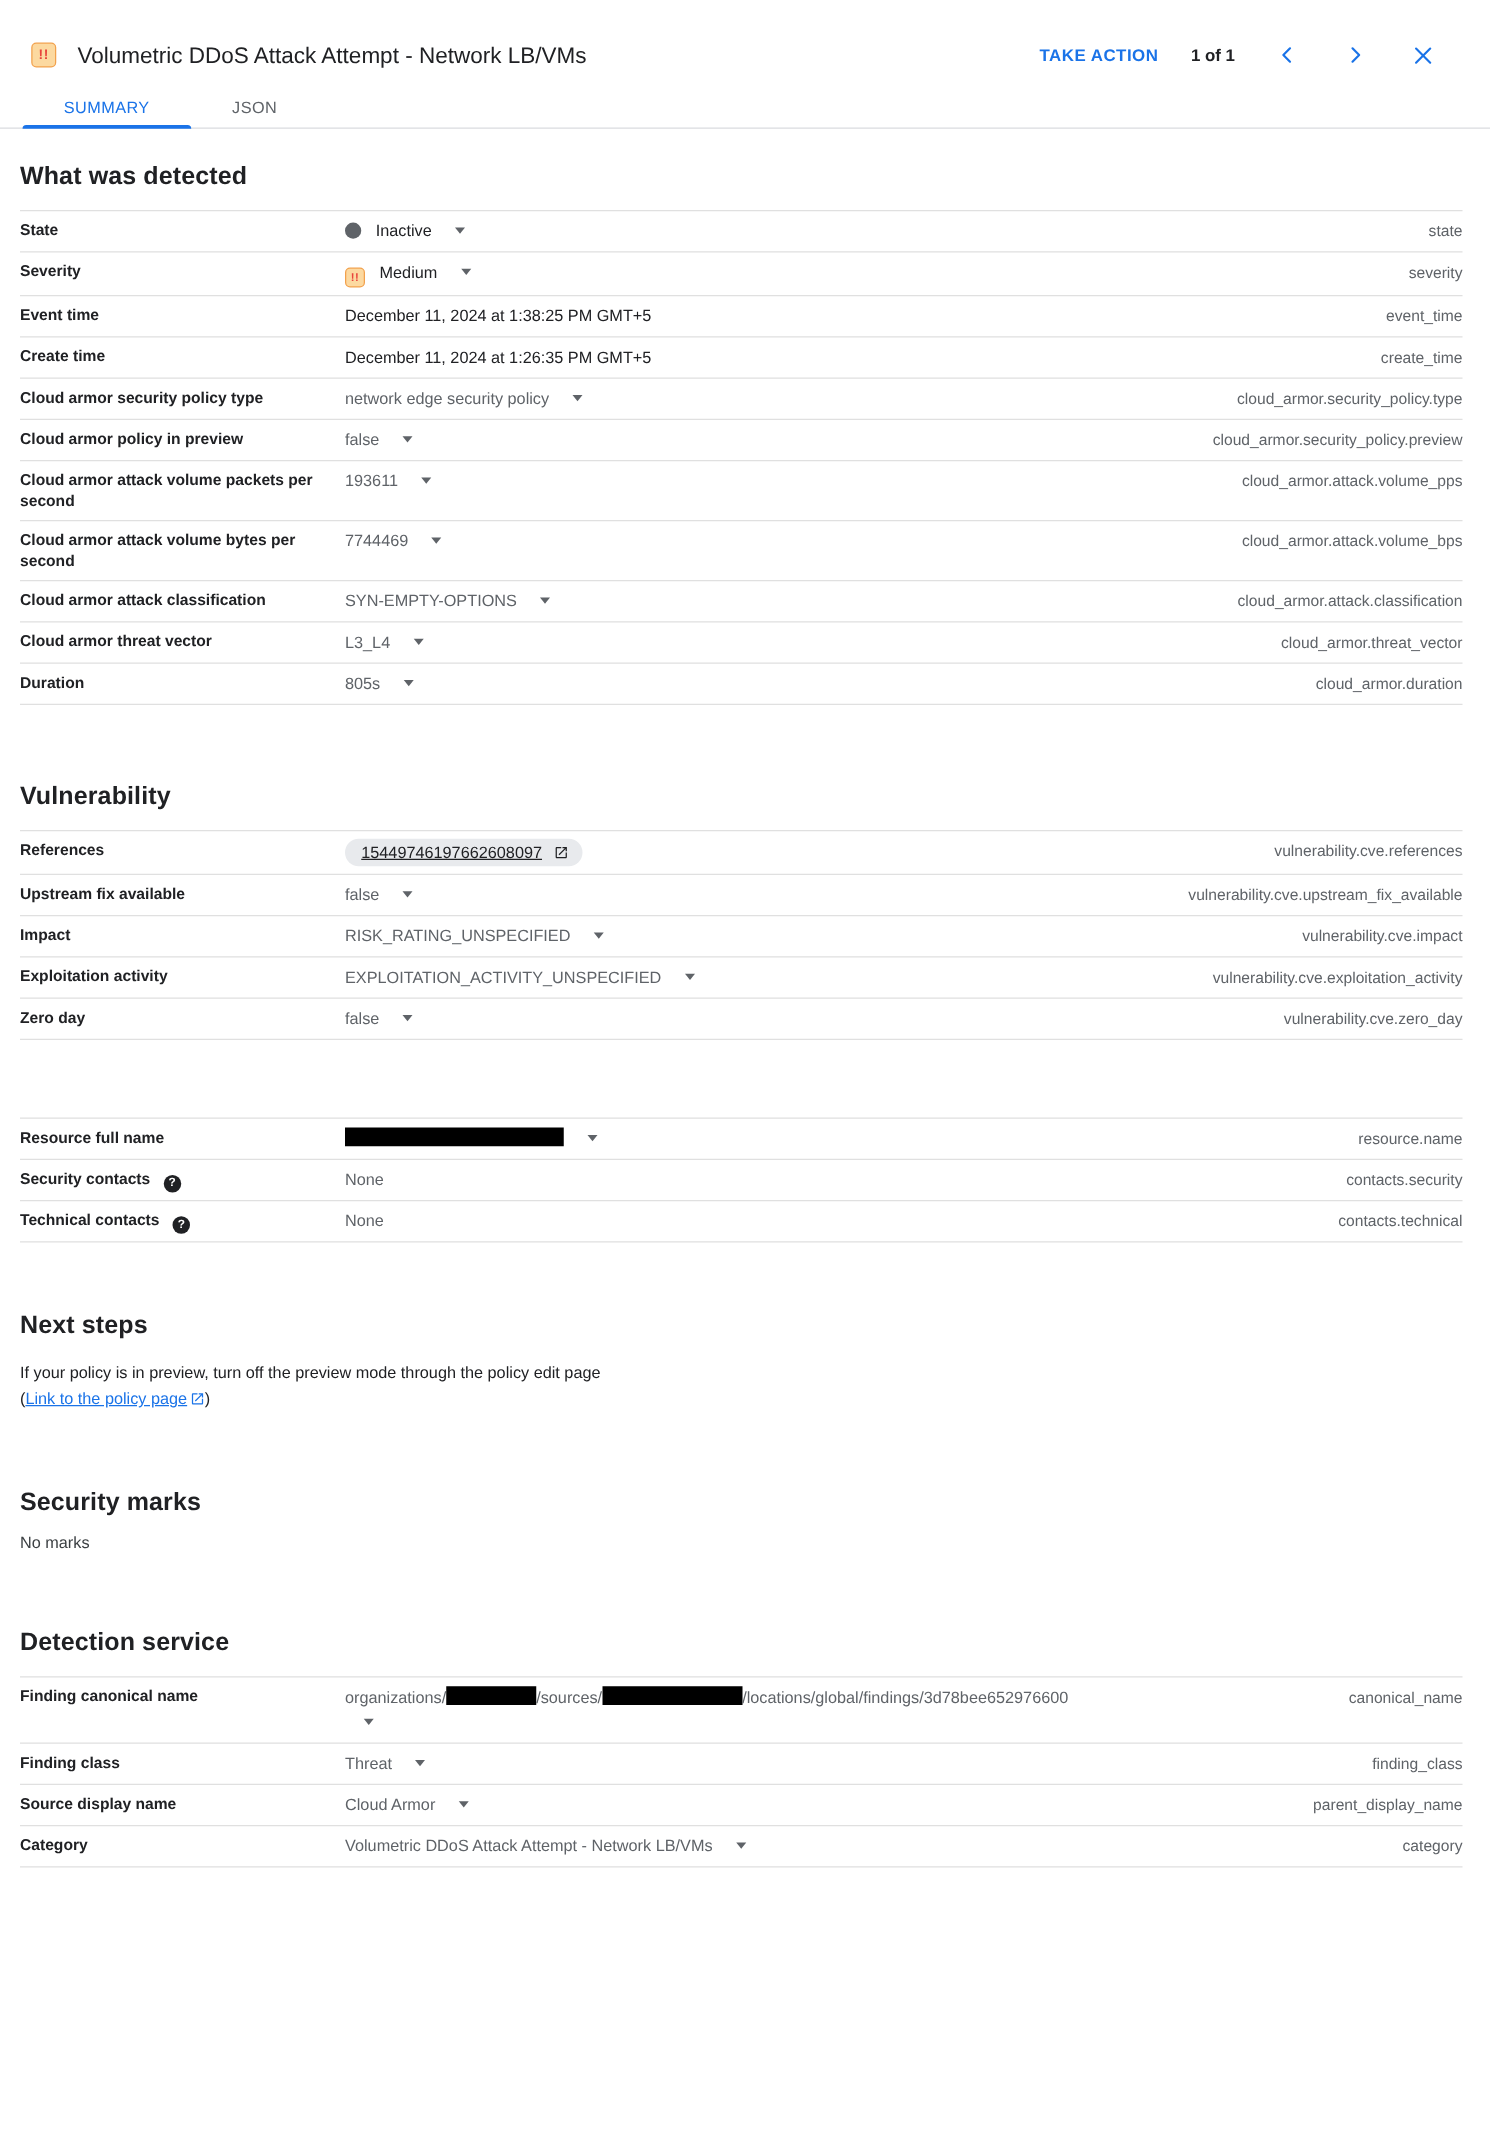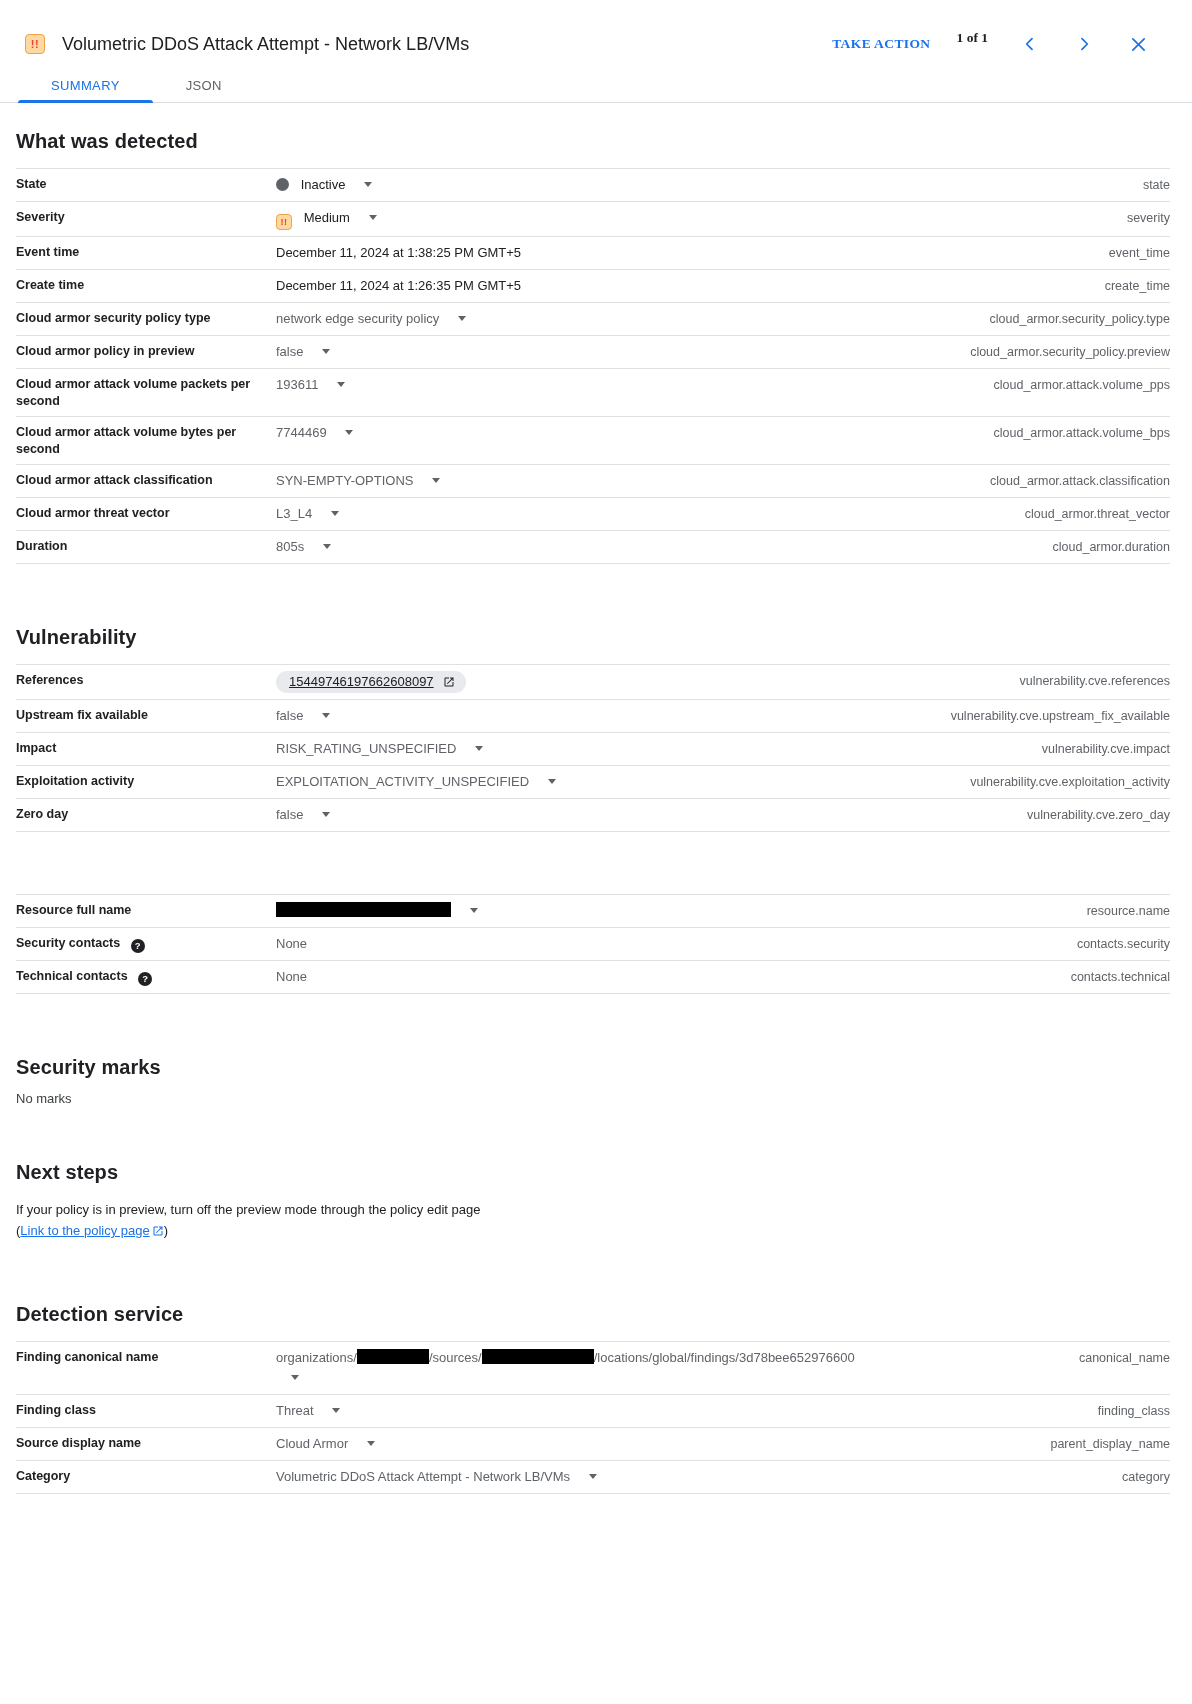--- a/index.html
+++ b/index.html
@@ -18,21 +18,21 @@
   }
   .hdr-left { display:flex; align-items:center; gap:17px; flex:1; min-width:0; }
   .sev-box {
     display:inline-flex; align-items:center; justify-content:center;
     background:#fcd9a0; border:1.5px solid #f2a14c; border-radius:4px;
     color:#e8453c; font-weight:bold;
   }
   .sev-box.lg { width:20px; height:20px; font-size:11px; letter-spacing:.5px; }
   .sev-box.sm { width:16px; height:16px; font-size:9px; letter-spacing:.5px; margin-right:8px; vertical-align:-3px; }
   .hdr-title { font-size:18px; font-weight:500; color:#202124; white-space:nowrap; }
-  .hdr-right { display:flex; gap:26px;font-family:Liberation Serif, serif; }
+  .hdr-right { display:flex; align-items:center; gap:26px; }
   .take-action { color:#1a73e8; font-size:13.5px; font-weight:bold; letter-spacing:.4px; cursor:pointer; background:none; border:none; font-family:inherit; }
   .page-count { font-size:13.5px; font-weight:600; color:#202124; margin-right:2px; }
   .icon-btn { background:none; border:none; cursor:pointer; width:28px; height:28px; display:inline-flex; align-items:center; justify-content:center; }
 
   
   .tabbar { display:flex; margin-top:10px; border-bottom:1px solid #dadce0; padding-left:18px; }
   .tab {
     height:34px; display:inline-flex; align-items:center; justify-content:center;
     padding:0 33px; font-size:13px; font-weight:normal; letter-spacing:.35px;
     color:#5f6368; cursor:pointer; position:relative; background:none; border:none; font-family:inherit;
@@ -319,33 +319,33 @@
         </div>
         <div class="cell-value">
           <span class="val-gray">None</span>
         </div>
         <div class="cell-key">contacts.technical</div>
       </div>
 
     </div>
   </div>
 
-  <div class="sec">
-    <h2 class="sec-title">Security marks</h2>
-    <div class="plain-text">No marks</div>
-  </div>
-
   <div class="sec" style="margin-top:55px;">
     <h2 class="sec-title">Next steps</h2>
     <p class="steps-p"><span>If your policy is in preview, turn off the preview mode through the policy edit page (</span><span class="link">Link to the policy page</span><svg class="ext-ic" width="12" height="12" viewBox="0 0 24 24" fill="#1a73e8">
           <path d="M19 19H5V5h7V3H5c-1.1 0-2 .9-2 2v14c0 1.1.9 2 2 2h14c1.1 0 2-.9 2-2v-7h-2v7zM14 3v2h3.59l-9.83 9.83 1.41 1.41L19 6.41V10h2V3h-7z"></path>
         </svg><span>)</span></p>
   </div>
 
   <div class="sec">
+    <h2 class="sec-title">Security marks</h2>
+    <div class="plain-text">No marks</div>
+  </div>
+
+  <div class="sec">
     <h2 class="sec-title">Detection service</h2>
     <div class="sec-table">
 
       <div class="row">
         <div class="cell-label">Finding canonical name</div>
         <div class="cell-value wrap-all">
           <span class="val-gray">organizations/</span><span class="redact org"></span><span class="val-gray">/sources/</span><span class="redact src"></span><span class="val-gray">/locations/global/findings/3d78bee652976600</span>
           <span class="caret"></span>
         </div>
         <div class="cell-key">canonical_name</div>

